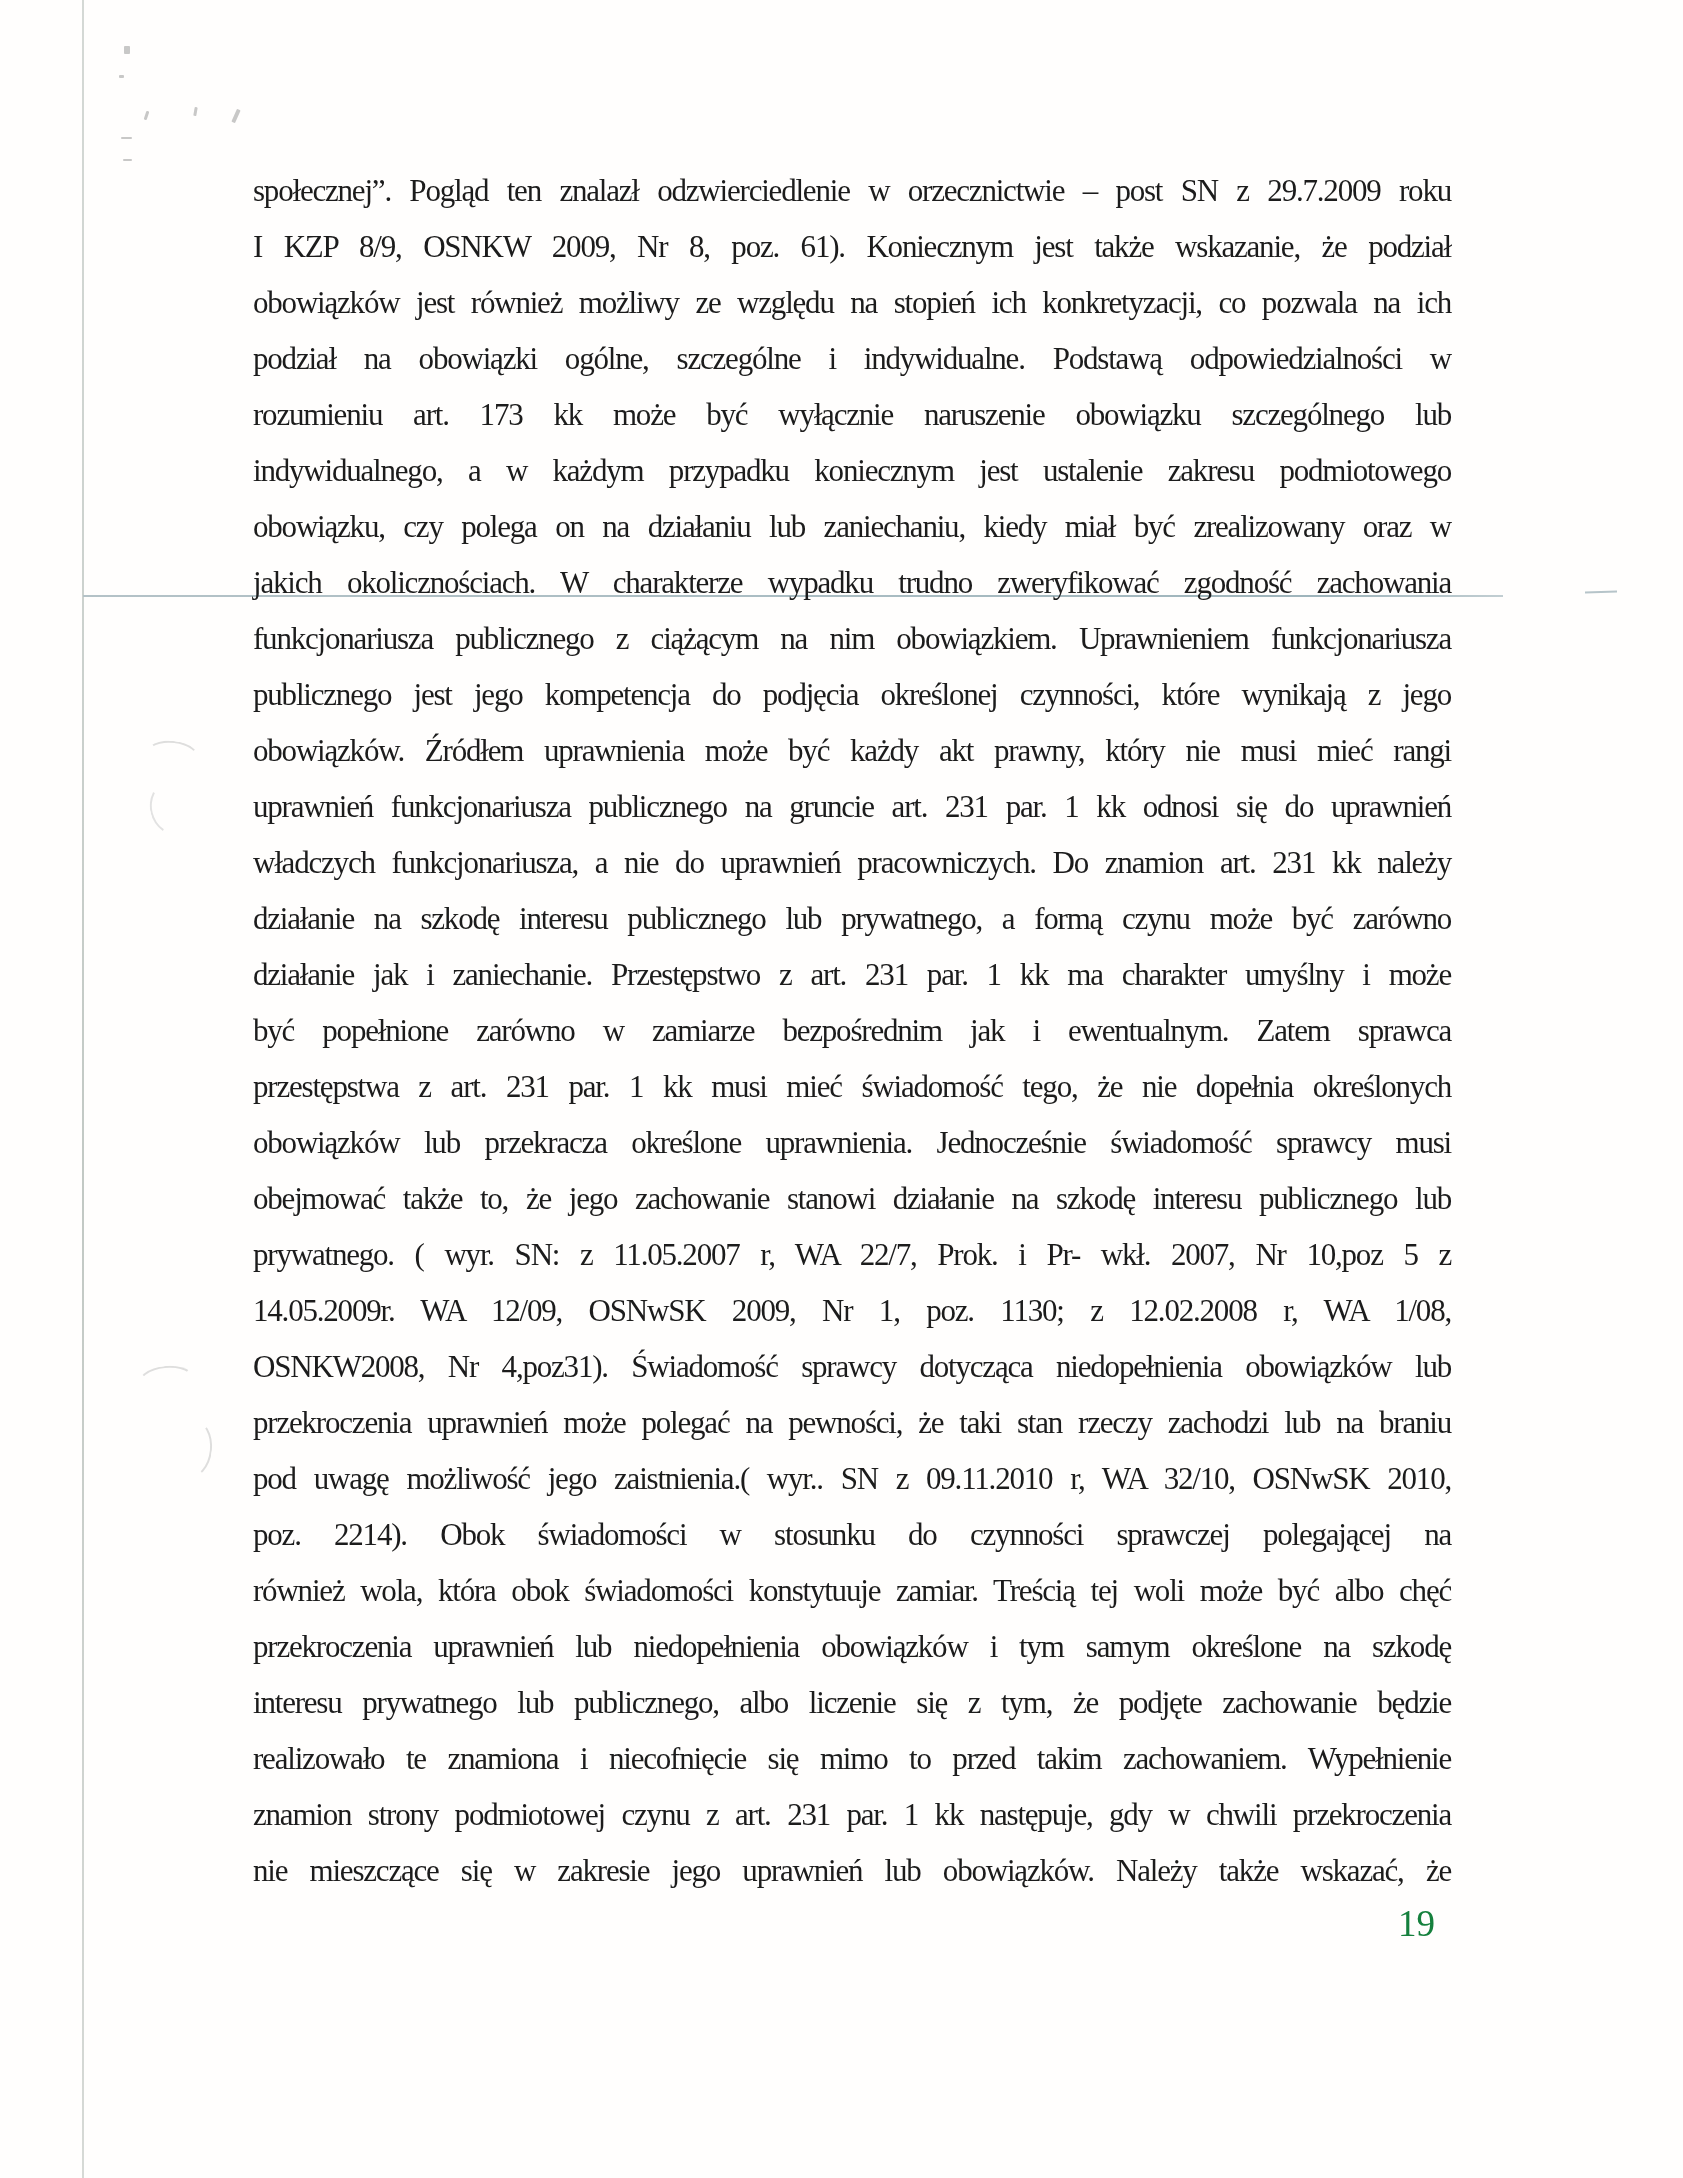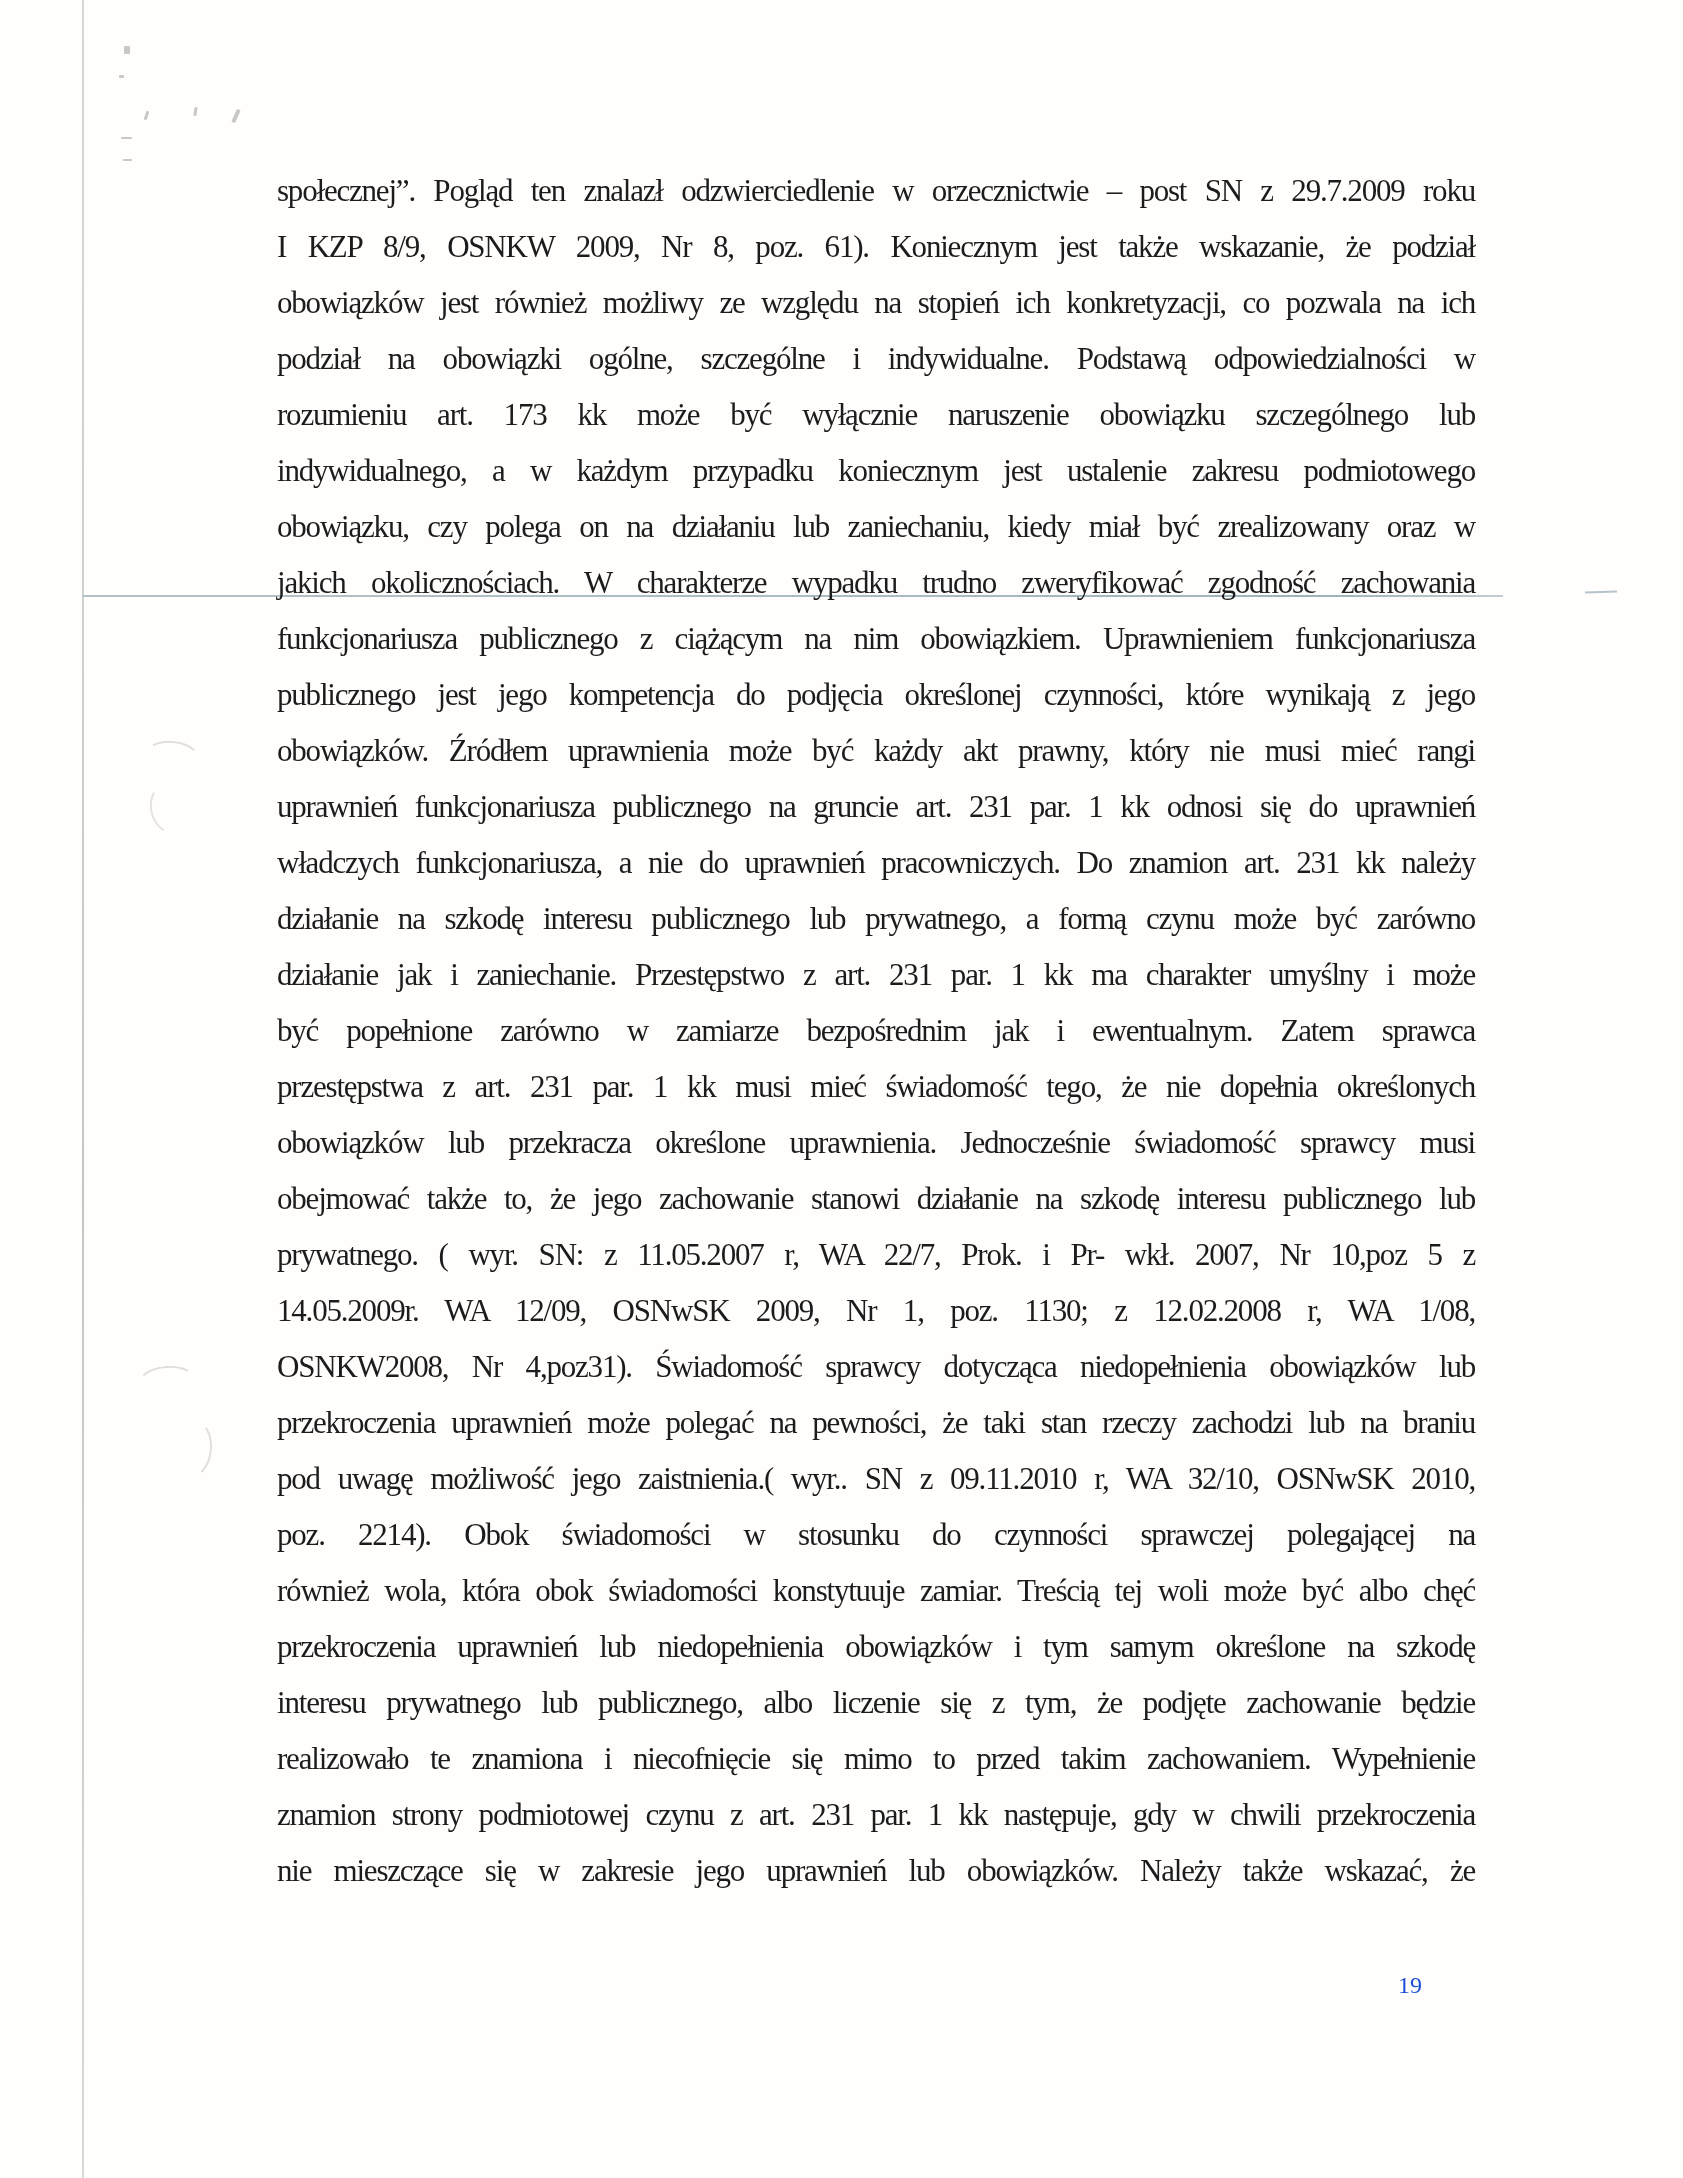--- a/index.html
+++ b/index.html
@@ -26,31 +26,30 @@
   .ruled-dash{
     position:absolute;left:1585px;top:591px;width:32px;height:2px;
     background:#b6c4c9;transform:rotate(-2deg);
   }
   
   .text-block{
     position:absolute;left:253px;top:163px;width:1198px;
     font-size:31px;line-height:56px;
     letter-spacing:-1.2px;word-spacing:-1px;
     color:#1c1c1c;
-    margin-left:24px;
   }
   .line{
     text-align:justify;
     text-align-last:justify;
     white-space:normal;
     height:56px;overflow:visible;
   }
   .page-number{
-    position:absolute;left:1398px;top:1972px;
-    font-size:24px;color:#1d4ed8;letter-spacing:0;
+    position:absolute;left:1398px;top:1902px;
+    font-size:37px;color:#15803d;letter-spacing:0;
   }
   
   .pencil{position:absolute;pointer-events:none;}
   .arc-top{border:2px solid #c9c9c9;border-color:#c9c9c9 transparent transparent transparent;border-radius:50%;opacity:.6;}
   .arc-left{border:2px solid #cccccc;border-color:transparent transparent transparent #cccccc;border-radius:50%;opacity:.55;}
   .arc-right{border:2px solid #c9c9c9;border-color:transparent #c9c9c9 transparent transparent;border-radius:50%;opacity:.6;}
   .speck{background:#9a9a9a;opacity:.55;border-radius:1px;}
 </style>
 </head>
 <body>

